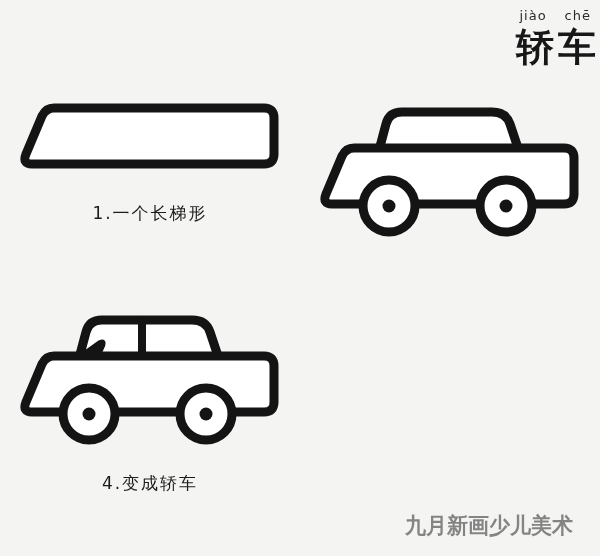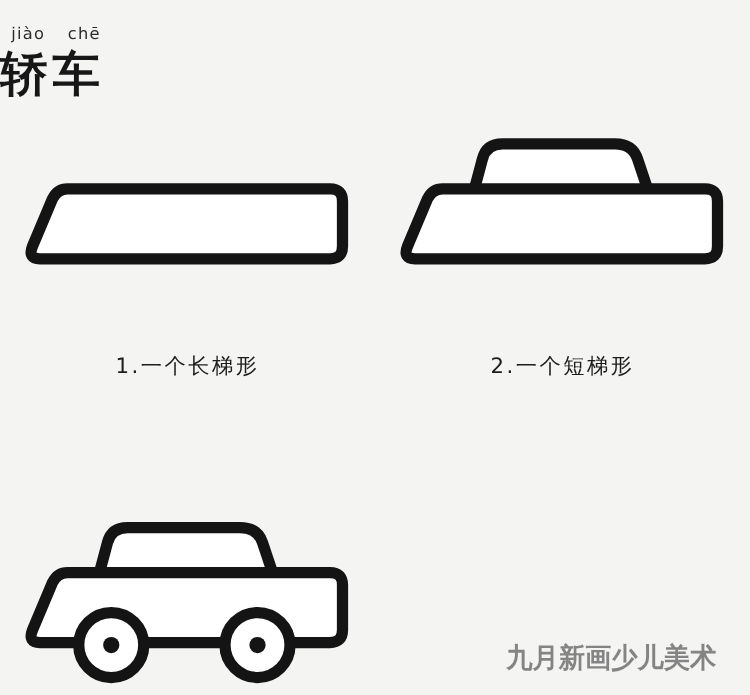--- a/index.html
+++ b/index.html
@@ -13,22 +13,22 @@
     background: #f4f4f3;
     font-family: "Liberation Serif", "DejaVu Serif", serif;
     color: #1a1a1a;
     overflow: hidden;
     position: relative;
   }
 
   
   .title-block {
     width: 100%;
-    text-align: left;
-    padding-top: 20px;
+    text-align: right;
+    padding-top: 8px;
     user-select: none;
   }
   .pinyin {
     font-family: "DejaVu Sans", sans-serif;
     font-size: 13px;
     letter-spacing: 1px;
     color: #2b2b2b;
     line-height: 16px;
   }
   .pinyin .syl { display: inline-block; margin: 0 9px; }
@@ -50,22 +50,21 @@
     height: 460px;
     display: grid;
     grid-template-columns: 300px 300px;
     grid-template-rows: 208px 252px;
   }
   .step-cell {
     position: relative;
     display: flex;
     flex-direction: column;
     align-items: center;
-    justify-content: flex-end;
-    gap: 36px;
+    justify-content: flex-start;
   }
   .art {
     position: relative;
     flex: 0 0 auto;
   }
   .caption {
     font-family: "DejaVu Sans", sans-serif;
     font-size: 17px;
     color: #1c1c1c;
     letter-spacing: 2px;
@@ -117,55 +116,72 @@
                  L 248 68
                  Q 258 68 258 58
                  L 258 22
                  Q 258 12 248 12
                  Z" fill="#ffffff" stroke="#141414" stroke-width="9" stroke-linejoin="round" stroke-linecap="round"></path>
       </svg>
     </div>
     <div class="caption cap-1">1.一个长梯形</div>
   </div>
 
+
   <div class="step-cell">
     <div class="art">
-      <svg width="268" height="120" viewBox="0 0 268 120">
+      <svg width="268" height="150" viewBox="0 0 268 150">
 
         <path d="M 62 58
                  L 70 28
                  Q 73 16 86 16
                  L 176 16
                  Q 190 16 194 28
                  L 204 58" fill="#ffffff" stroke="#141414" stroke-width="9" stroke-linejoin="round" stroke-linecap="round"></path>
 
         <path d="M 38 52
                  Q 30 52 26 60
                  L 10 98
                  Q 6 108 16 108
                  L 248 108
                  Q 258 108 258 98
                  L 258 62
                  Q 258 52 248 52
                  Z" fill="#ffffff" stroke="#141414" stroke-width="9" stroke-linejoin="round" stroke-linecap="round"></path>
+
+        <g>
+          <circle cx="73" cy="110" r="26" fill="#ffffff" stroke="#141414" stroke-width="9"></circle>
+          <circle cx="73" cy="110" r="6.5" fill="#141414"></circle>
+        </g>
+
+        <g>
+          <circle cx="190" cy="110" r="26" fill="#ffffff" stroke="#141414" stroke-width="9"></circle>
+          <circle cx="190" cy="110" r="6.5" fill="#141414"></circle>
+        </g>
       </svg>
     </div>
-    <div class="caption cap-2">2.一个短梯形</div>
   </div>
 
   <div class="step-cell">
     <div class="art">
       <svg width="268" height="150" viewBox="0 0 268 150">
 
         <path d="M 62 58
                  L 70 28
                  Q 73 16 86 16
                  L 176 16
                  Q 190 16 194 28
                  L 204 58" fill="#ffffff" stroke="#141414" stroke-width="9" stroke-linejoin="round" stroke-linecap="round"></path>
+
+        <line x1="126" y1="19" x2="126" y2="56" stroke="#141414" stroke-width="8" stroke-linecap="round"></line>
+
+        <path d="M 70 48
+                 L 84 38
+                 Q 89 36 87 42
+                 L 82 53 Z" fill="#141414" stroke="#141414" stroke-width="4" stroke-linejoin="round"></path>
 
         <path d="M 38 52
                  Q 30 52 26 60
                  L 10 98
                  Q 6 108 16 108
                  L 248 108
                  Q 258 108 258 98
                  L 258 62
                  Q 258 52 248 52
                  Z" fill="#ffffff" stroke="#141414" stroke-width="9" stroke-linejoin="round" stroke-linecap="round"></path>
@@ -174,18 +190,18 @@
           <circle cx="73" cy="110" r="26" fill="#ffffff" stroke="#141414" stroke-width="9"></circle>
           <circle cx="73" cy="110" r="6.5" fill="#141414"></circle>
         </g>
 
         <g>
           <circle cx="190" cy="110" r="26" fill="#ffffff" stroke="#141414" stroke-width="9"></circle>
           <circle cx="190" cy="110" r="6.5" fill="#141414"></circle>
         </g>
       </svg>
     </div>
-  </div>
-
+    <div class="caption cap-4">4.变成轿车</div>
+  </div>
 
 </div>
 
 <div class="watermark">九月新画少儿美术</div>
 
 </body></html>

